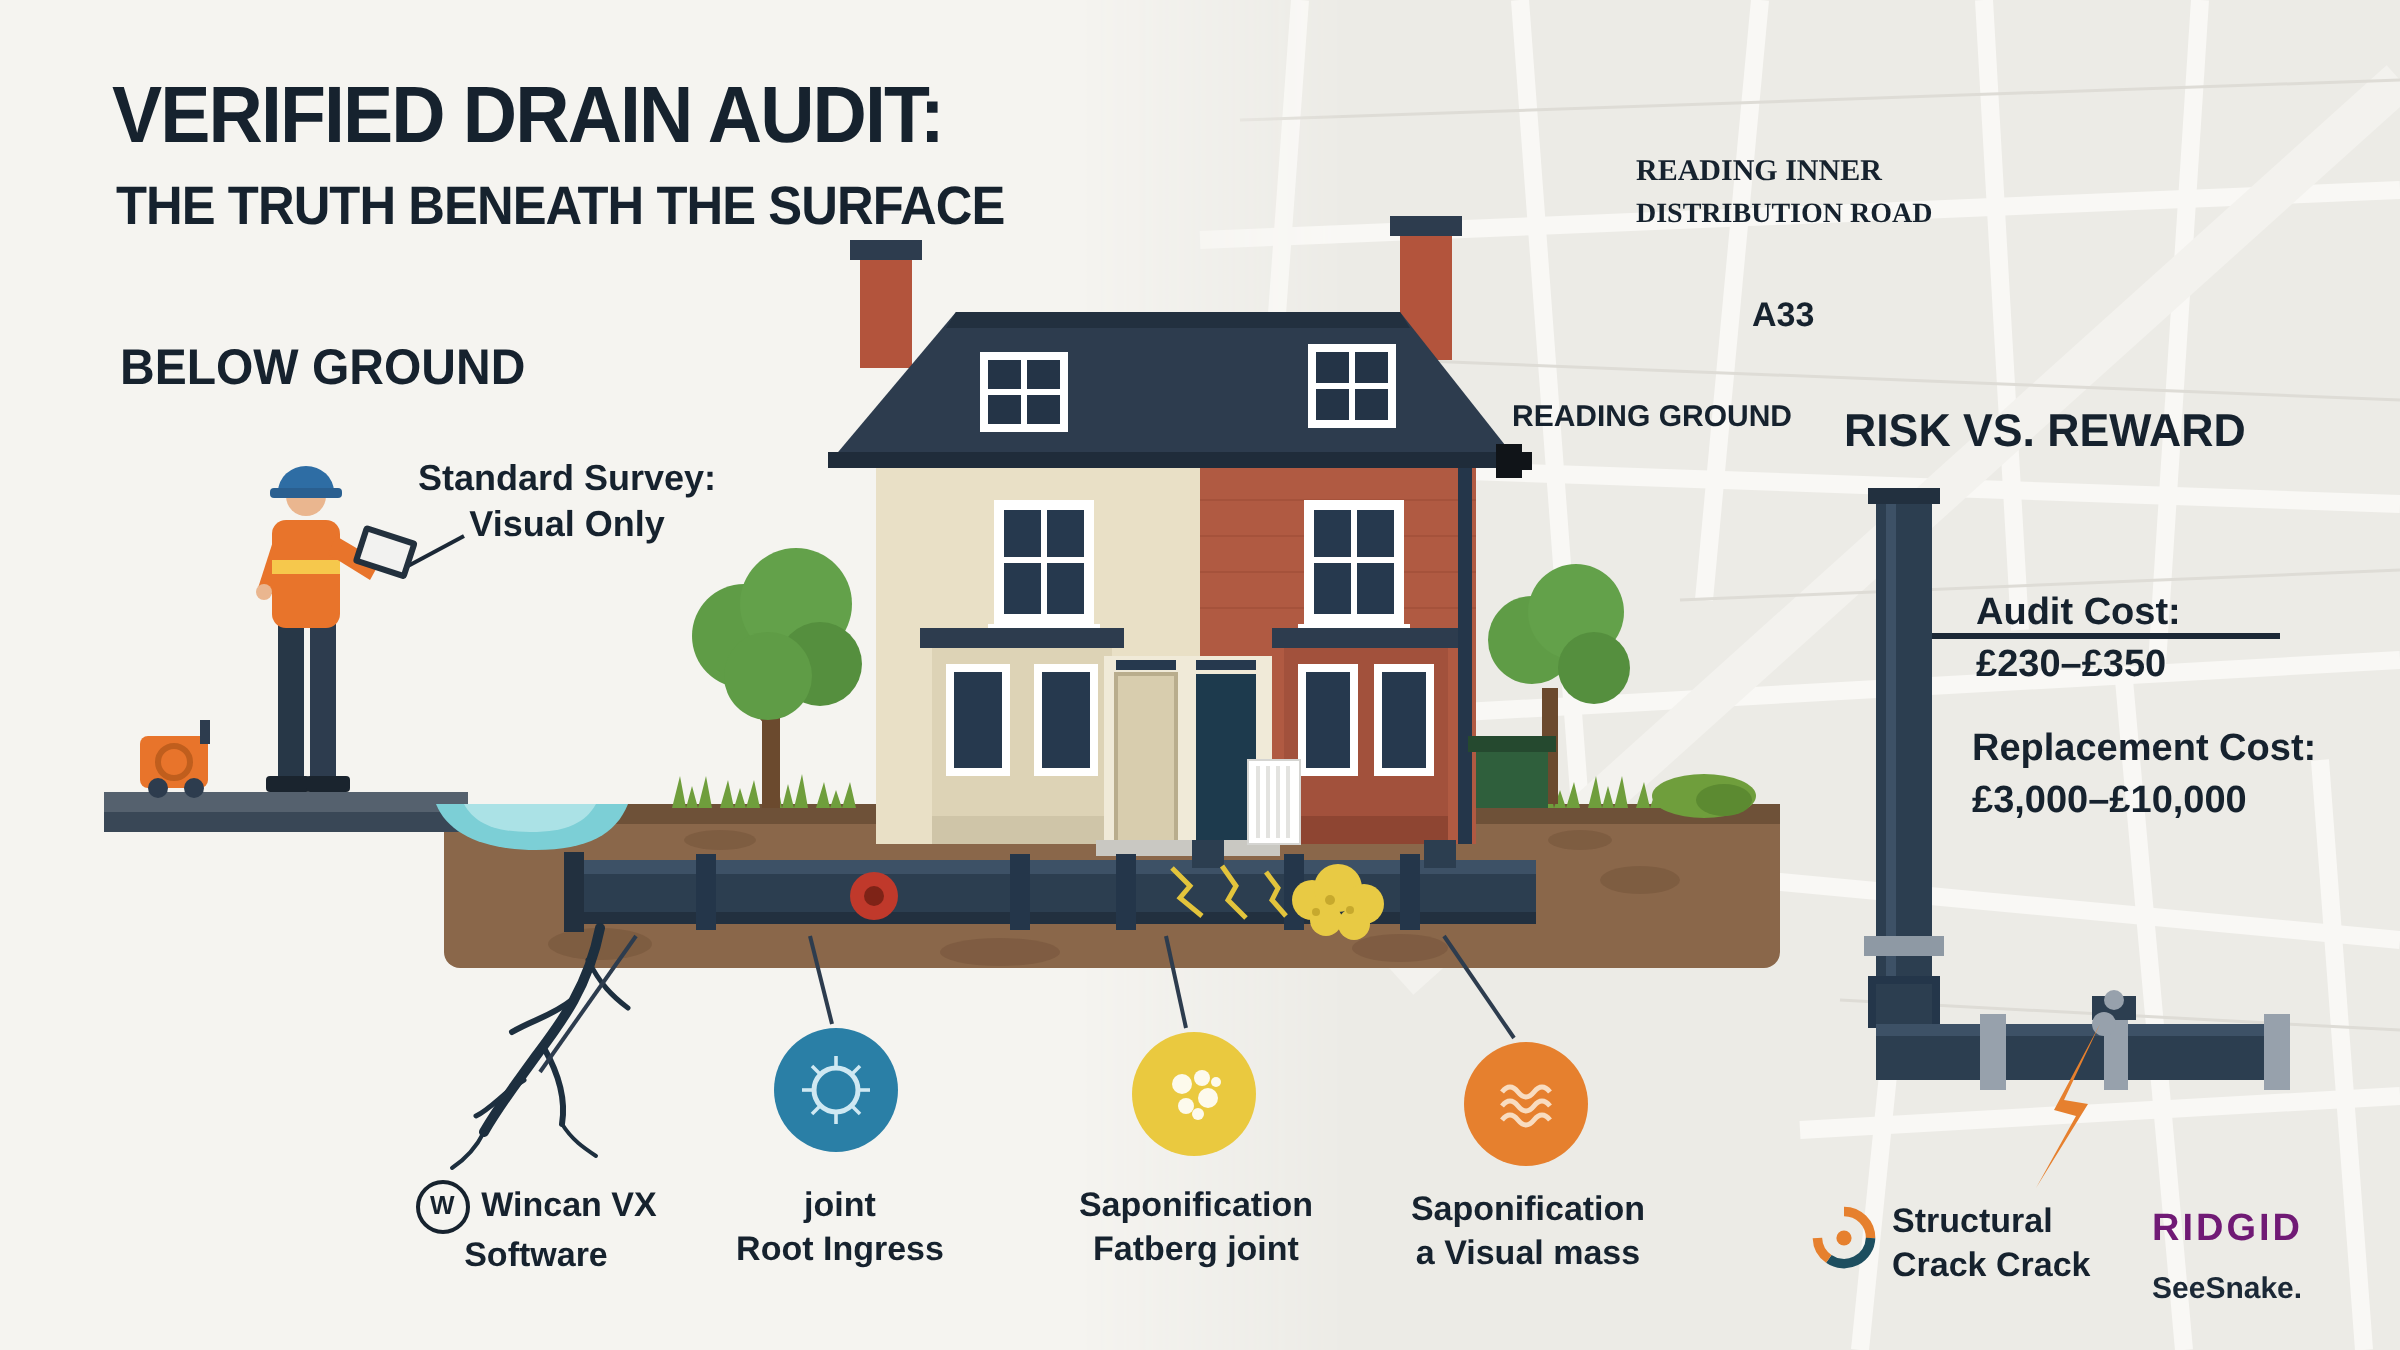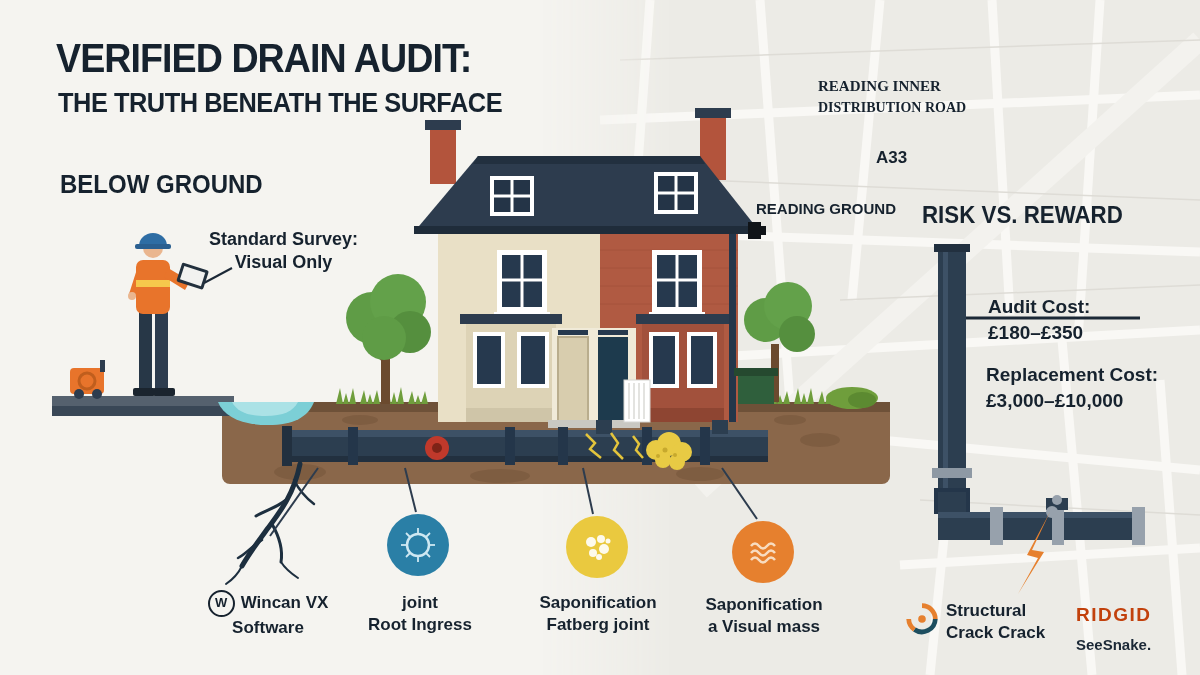--- a/index.html
+++ b/index.html
@@ -37,21 +37,21 @@
   .cl-2{left:344px;top:592px;width:152px;}
   .cl-3{left:516px;top:592px;width:164px;}
   .cl-4{left:680px;top:594px;width:168px;}
   .badge-row{display:flex;align-items:center;justify-content:center;gap:6px;}
   .w-badge{width:23px;height:23px;border:2px solid #16222e;border-radius:50%;
          display:inline-flex;align-items:center;justify-content:center;
          font-size:13px;font-weight:800;flex:0 0 auto;}
   .structural-icon{position:absolute;left:903px;top:600px;width:38px;height:38px;}
   .structural-text{left:946px;top:600px;font-size:17px;font-weight:800;line-height:1.3;}
   .brand{left:1076px;top:604px;text-align:left;}
-  .brand-name{font-size:19px;font-weight:900;letter-spacing:1.5px;color:#c2410c;}
+  .brand-name{font-size:19px;font-weight:900;letter-spacing:1.5px;color:#701a75;}
   .brand-product{font-size:15px;font-weight:800;color:#1b2836;margin-top:10px;}
 </style>
 </head>
 <body>
 
 <div class="stage">
 
   <svg class="scene" width="1200" height="675" viewBox="0 0 1200 675">
     <defs>
       <linearGradient id="fadeLR" x1="0" y1="0" x2="1" y2="0">
@@ -355,21 +355,21 @@
     <div>READING INNER</div>
     <div class="l2">DISTRIBUTION ROAD</div>
   </div>
   <div class="t map-a33">A33</div>
   <div class="t map-ground">READING GROUND</div>
 
   <div class="t risk-heading">RISK VS. REWARD</div>
 
   <div class="cost-block audit">
     <div>Audit Cost:</div>
-    <div>£180–£350</div>
+    <div>£230–£350</div>
   </div>
   <div class="cost-block replacement">
     <div>Replacement Cost:</div>
     <div>£3,000–£10,000</div>
   </div>
 
   <div class="callout-circle cc-blue">
     <svg width="40" height="40" viewBox="0 0 40 40">
       <circle cx="20" cy="20" r="11" fill="none" stroke="#cfe8f2" stroke-width="2.5"></circle>
       <g stroke="#cfe8f2" stroke-width="1.8" fill="none">

